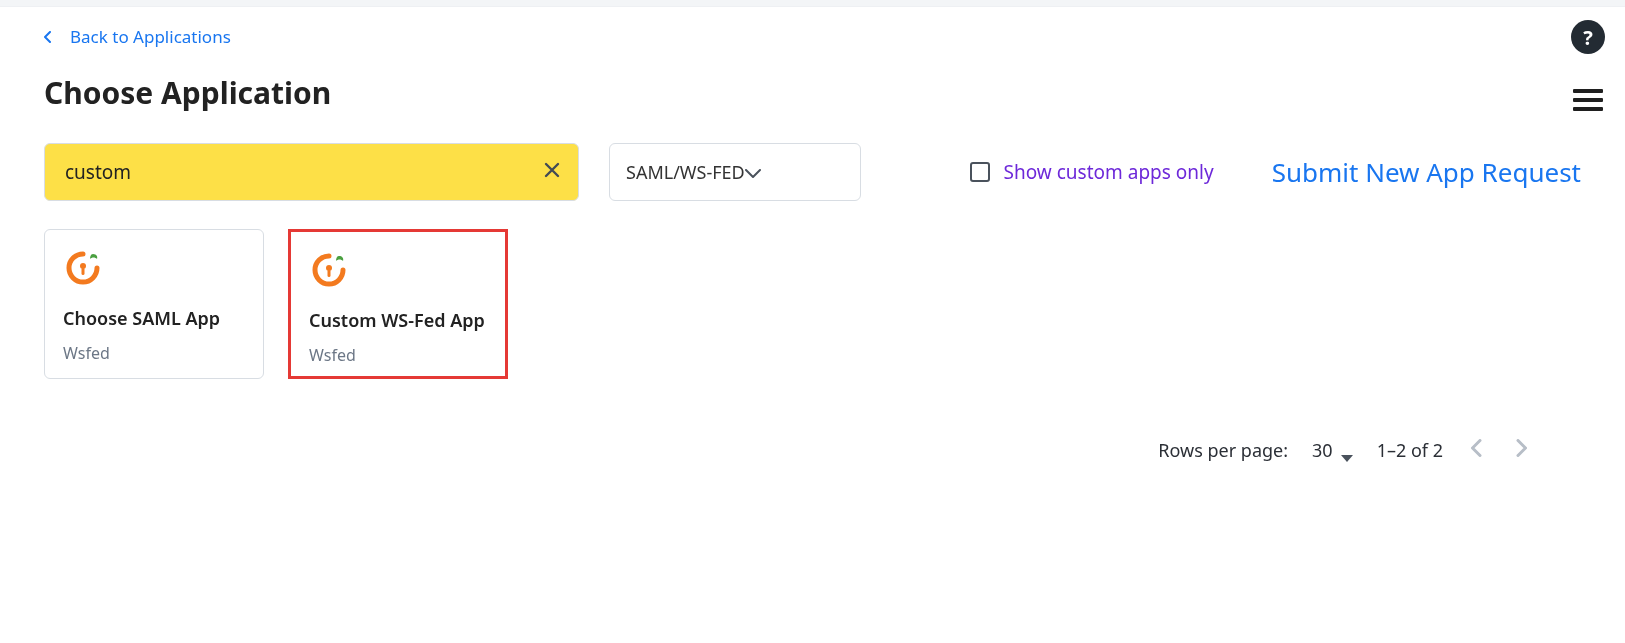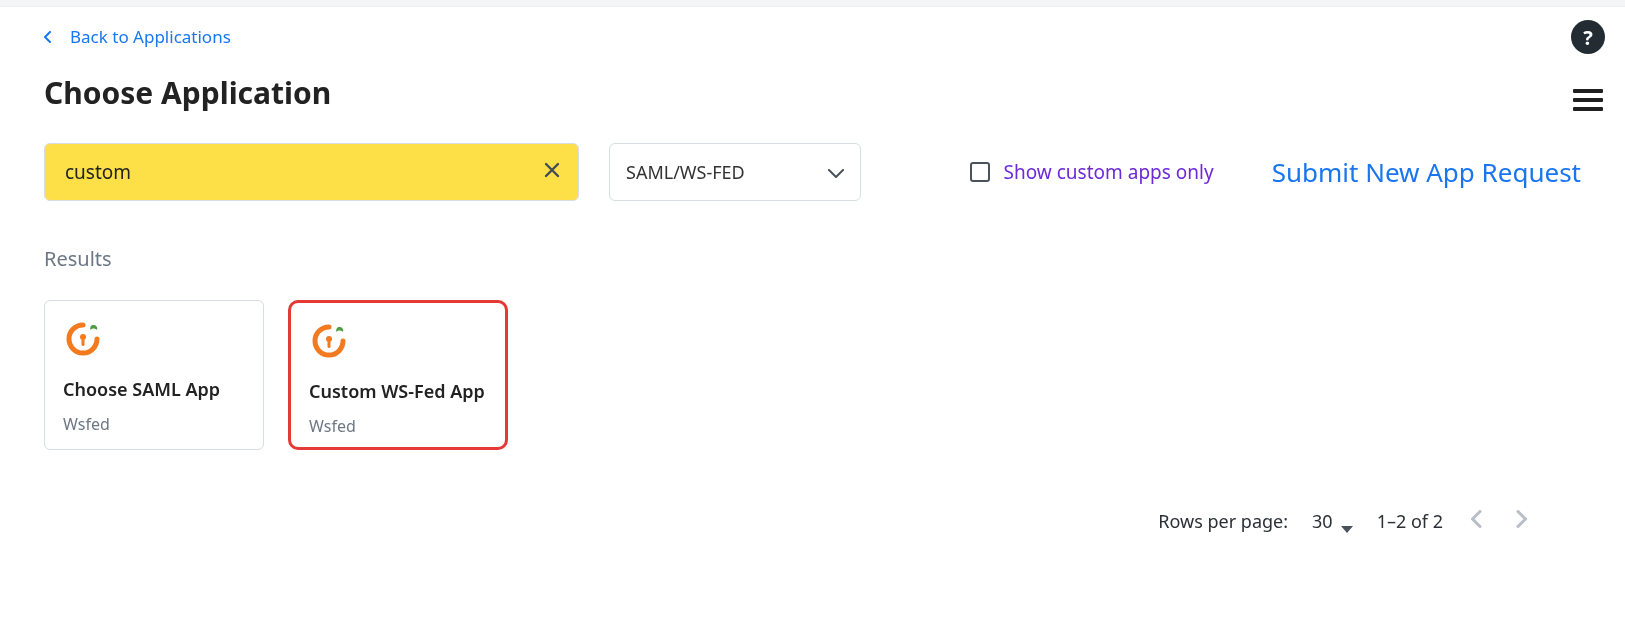--- a/index.html
+++ b/index.html
@@ -26,32 +26,32 @@
   .page{padding:18px 44px}
   .backlink{display:inline-flex;align-items:center;gap:18px;color:var(--link);font-size:17px;cursor:pointer}
   .backlink svg{width:8px;height:12px}
   h1.page-title{font-size:30px;font-weight:700;margin:24px 0 30px 0;color:#222}
   
   .filters{display:flex;align-items:center;gap:30px}
   .search-wrap{position:relative;width:535px}
   .search-input{width:100%;height:58px;border:1px solid var(--border);border-radius:6px;padding:0 52px 0 20px;font-size:19px;color:#222;background:#fde047}
   .search-input::placeholder{color:#a7b0bb}
   .clear-btn{position:absolute;right:14px;top:50%;transform:translateY(-50%);background:none;border:none;cursor:pointer;padding:4px;color:#434b55}
-  .dropdown{position:relative;width:252px;height:58px;border:1px solid var(--border);border-radius:6px;display:flex;align-items:center;justify-content:space-between;padding:0 16px;font-size:18px;color:#333;cursor:pointer;background:#fff}
+  .dropdown{position:relative;width:252px;height:58px;border:1px solid var(--border);border-radius:6px;display:flex;align-items:center;padding:0 16px;font-size:18px;color:#333;cursor:pointer;background:#fff}
   .chev svg{width:16px;height:10px;stroke:#4a525c}
   .spacer{flex:1}
   .checkbox-row{display:flex;align-items:center;gap:14px;font-size:19px;color:#6d28d9}
   .checkbox{width:20px;height:20px;border:2px solid #4a525c;border-radius:3px;background:#fff;cursor:pointer}
   .submit-link{color:var(--link);font-size:26px;cursor:pointer;margin-left:28px}
   
   .results-label{margin-top:44px;font-size:20px;color:var(--muted)}
   
   .cards{display:flex;gap:24px;margin-top:28px}
   .card{width:220px;height:150px;border:1px solid var(--border);border-radius:6px;padding:18px 18px;background:#fff;cursor:pointer}
-  .card.highlight{width:220px;border:3px solid var(--highlight);border-radius:10px}
+  .card.highlight{width:220px;border:3px solid var(--highlight);border-radius:0}
   .card .app-name{margin-top:18px;font-size:18px;font-weight:600;color:#222}
   .card .app-type{margin-top:12px;font-size:16px;color:var(--muted)}
   
   .app-icon{width:40px;height:40px;display:block}
   
   .pagination{display:flex;align-items:center;gap:24px;justify-content:flex-end;margin-top:56px;margin-right:50px;color:#2b2f36;font-size:18px}
   .rpp-select{display:inline-flex;align-items:flex-end;gap:8px;cursor:pointer}
   .rpp-select .tri{width:0;height:0;border-left:6px solid transparent;border-right:6px solid transparent;border-top:7px solid #4a525c}
   .pager-btn{background:none;border:none;cursor:pointer;color:#b7bec7;padding:4px}
 </style>
@@ -105,21 +105,20 @@
     <div class="spacer"></div>
 
     <label class="checkbox-row">
       <span class="checkbox"></span>
       <span>Show custom apps only</span>
     </label>
 
     <a class="submit-link">Submit New App Request</a>
   </div>
 
-  <div class="results-label">Results</div>
 
   <div class="cards">
 
     <div class="card">
       <span>
         <svg class="app-icon" viewBox="0 0 40 40">
           <path d="M20 6 A14 14 0 1 0 34 20" fill="none" stroke="#f37a1f" stroke-width="5" stroke-linecap="round"></path>
           <circle cx="20" cy="18" r="3" fill="#f37a1f"></circle>
           <rect x="18.5" y="20" width="3" height="7" rx="1.5" fill="#f37a1f"></rect>
           <path d="M30 6c3 0 5 2 4 5-2-2-5-2-7 0 0-3 1-5 3-5z" fill="#4aa040"></path>

